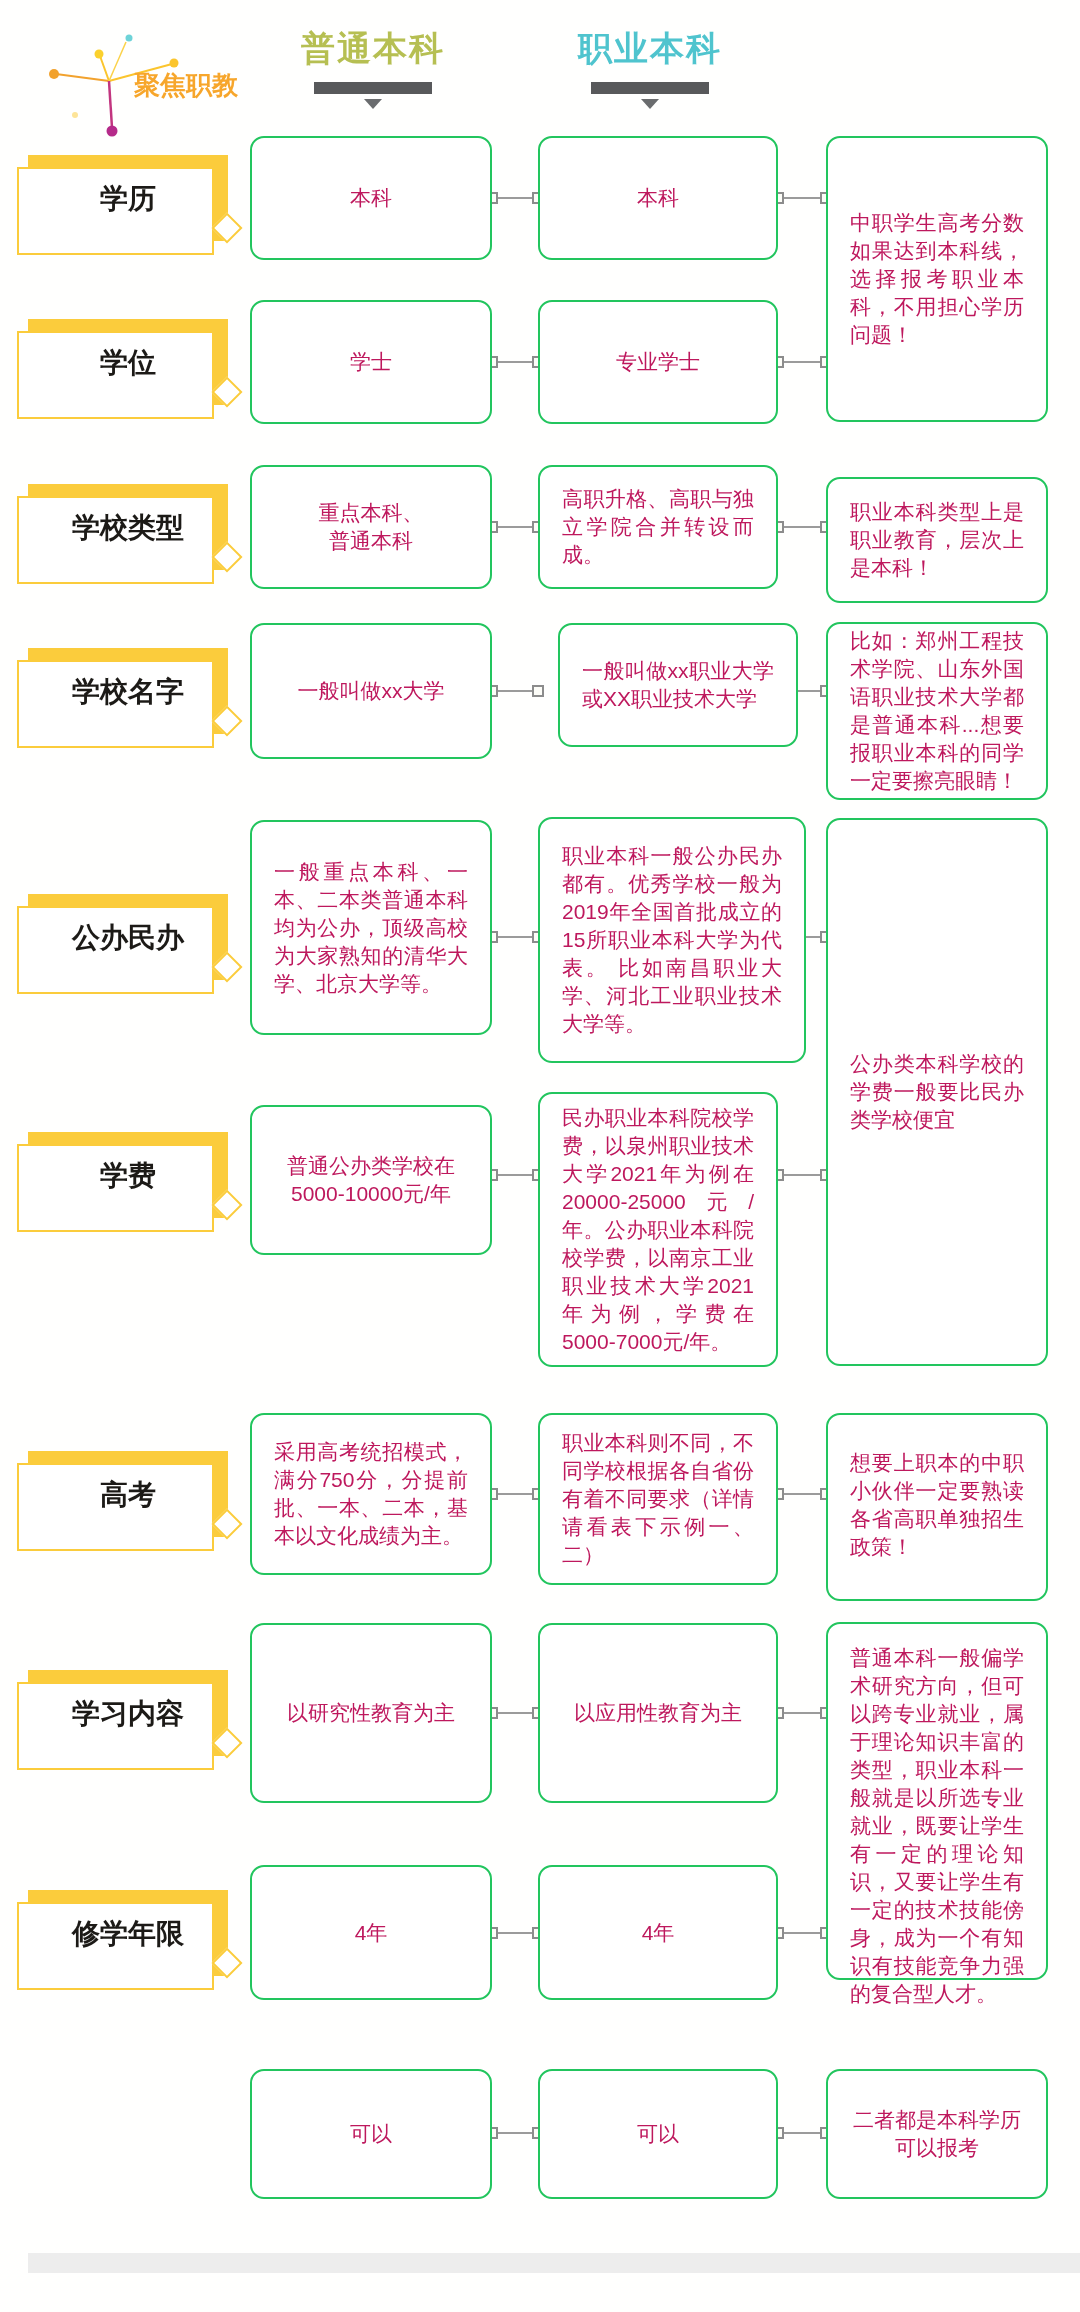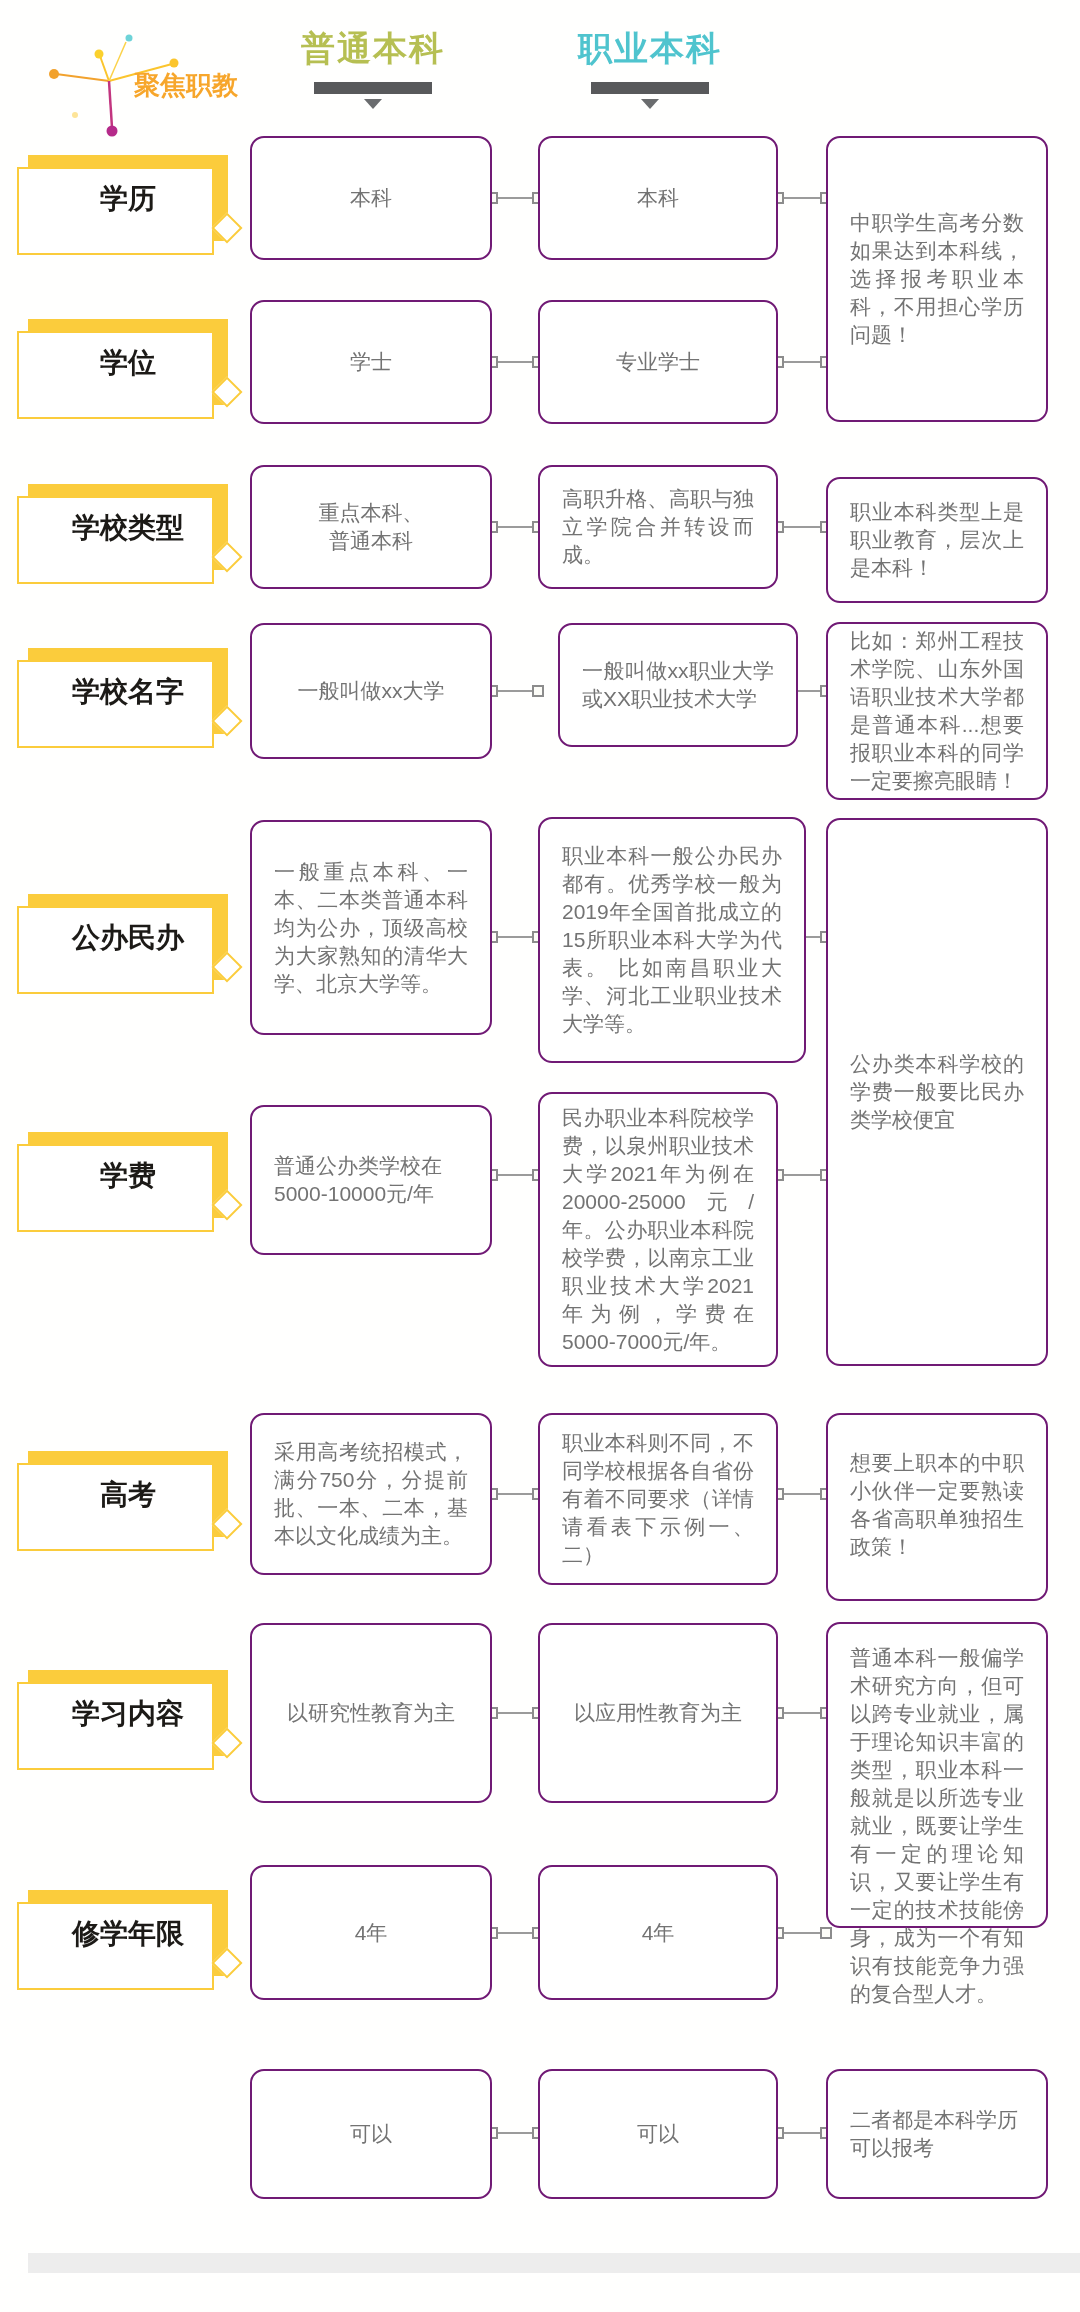--- a/index.html
+++ b/index.html
@@ -24,27 +24,27 @@
   .label::before{
     content:"";position:absolute;left:-11px;top:12px;right:14px;bottom:-14px;
     border:2px solid #fbcc3c;background:#fff;z-index:-2;
   }
   .label::after{
     content:"";position:absolute;right:-10px;bottom:2px;width:18px;height:18px;
     background:#fff;border:2px solid #fbcc3c;transform:rotate(45deg);z-index:-1;
   }
   
   .box{
-    position:absolute;border:2px solid #701a75;border-radius:14px;background:#fff;
-    color:#737373;font-size:21px;line-height:28px;display:flex;align-items:center;
+    position:absolute;border:2px solid #22c55e;border-radius:14px;background:#fff;
+    color:#be185d;font-size:21px;line-height:28px;display:flex;align-items:center;
     padding:10px 22px;box-sizing:border-box;white-space:pre-line;z-index:2;
   }
   .box.center{justify-content:center;text-align:center;}
   .box.just{text-align:justify;align-items:center;}
-  .box.left{text-align:left;}
+  .box.left{text-align:center;}
   .box.top{align-items:flex-start;padding-top:20px;}
   .box span{width:100%;}
   
   .conn{position:absolute;height:12px;z-index:1;
         background:linear-gradient(#9b9b9b,#9b9b9b) center/100% 2px no-repeat;}
   .conn::before,.conn::after{
     content:"";position:absolute;top:0;width:12px;height:12px;box-sizing:border-box;
     background:#fdfdf8;border:2px solid #8c8c8c;}
   .conn::before{left:0;}
   .conn::after{right:0;}
@@ -121,21 +121,21 @@
   <div class="box left" style="left:250px;top:1105px;width:242px;height:150px;"><span>普通公办类学校在
 5000-10000元/年</span></div>
   <div class="box just" style="left:538px;top:1092px;width:240px;height:275px;"><span>民办职业本科院校学费，以泉州职业技术大学2021年为例在20000-25000元/年。公办职业本科院校学费，以南京工业职业技术大学2021年为例，学费在5000-7000元/年。</span></div>
 
   <div class="box just" style="left:250px;top:1413px;width:242px;height:162px;"><span>采用高考统招模式，满分750分，分提前批、一本、二本，基本以文化成绩为主。</span></div>
   <div class="box just" style="left:538px;top:1413px;width:240px;height:172px;"><span>职业本科则不同，不同学校根据各自省份有着不同要求（详情请看表下示例一、二）</span></div>
   <div class="box just" style="left:826px;top:1413px;width:222px;height:188px;font-family:Liberation Mono, monospace;"><span>想要上职本的中职小伙伴一定要熟读各省高职单独招生政策！</span></div>
 
   <div class="box center" style="left:250px;top:1623px;width:242px;height:180px;"><span>以研究性教育为主</span></div>
   <div class="box center" style="left:538px;top:1623px;width:240px;height:180px;"><span>以应用性教育为主</span></div>
-  <div class="box just top" style="left:826px;top:1622px;width:222px;height:306px;"><span>普通本科一般偏学术研究方向，但可以跨专业就业，属于理论知识丰富的类型，职业本科一般就是以所选专业就业，既要让学生有一定的理论知识，又要让学生有一定的技术技能傍身，成为一个有知识有技能竞争力强的复合型人才。</span></div>
+  <div class="box just top" style="left:826px;top:1622px;width:222px;height:358px;"><span>普通本科一般偏学术研究方向，但可以跨专业就业，属于理论知识丰富的类型，职业本科一般就是以所选专业就业，既要让学生有一定的理论知识，又要让学生有一定的技术技能傍身，成为一个有知识有技能竞争力强的复合型人才。</span></div>
 
   <div class="box center" style="left:250px;top:1865px;width:242px;height:135px;"><span>4年</span></div>
   <div class="box center" style="left:538px;top:1865px;width:240px;height:135px;"><span>4年</span></div>
 
   <div class="box center" style="left:250px;top:2069px;width:242px;height:130px;"><span>可以</span></div>
   <div class="box center" style="left:538px;top:2069px;width:240px;height:130px;"><span>可以</span></div>
   <div class="box left" style="left:826px;top:2069px;width:222px;height:130px;"><span>二者都是本科学历
 可以报考</span></div>
 
   <div class="conn c12" style="top:192px;"></div>

